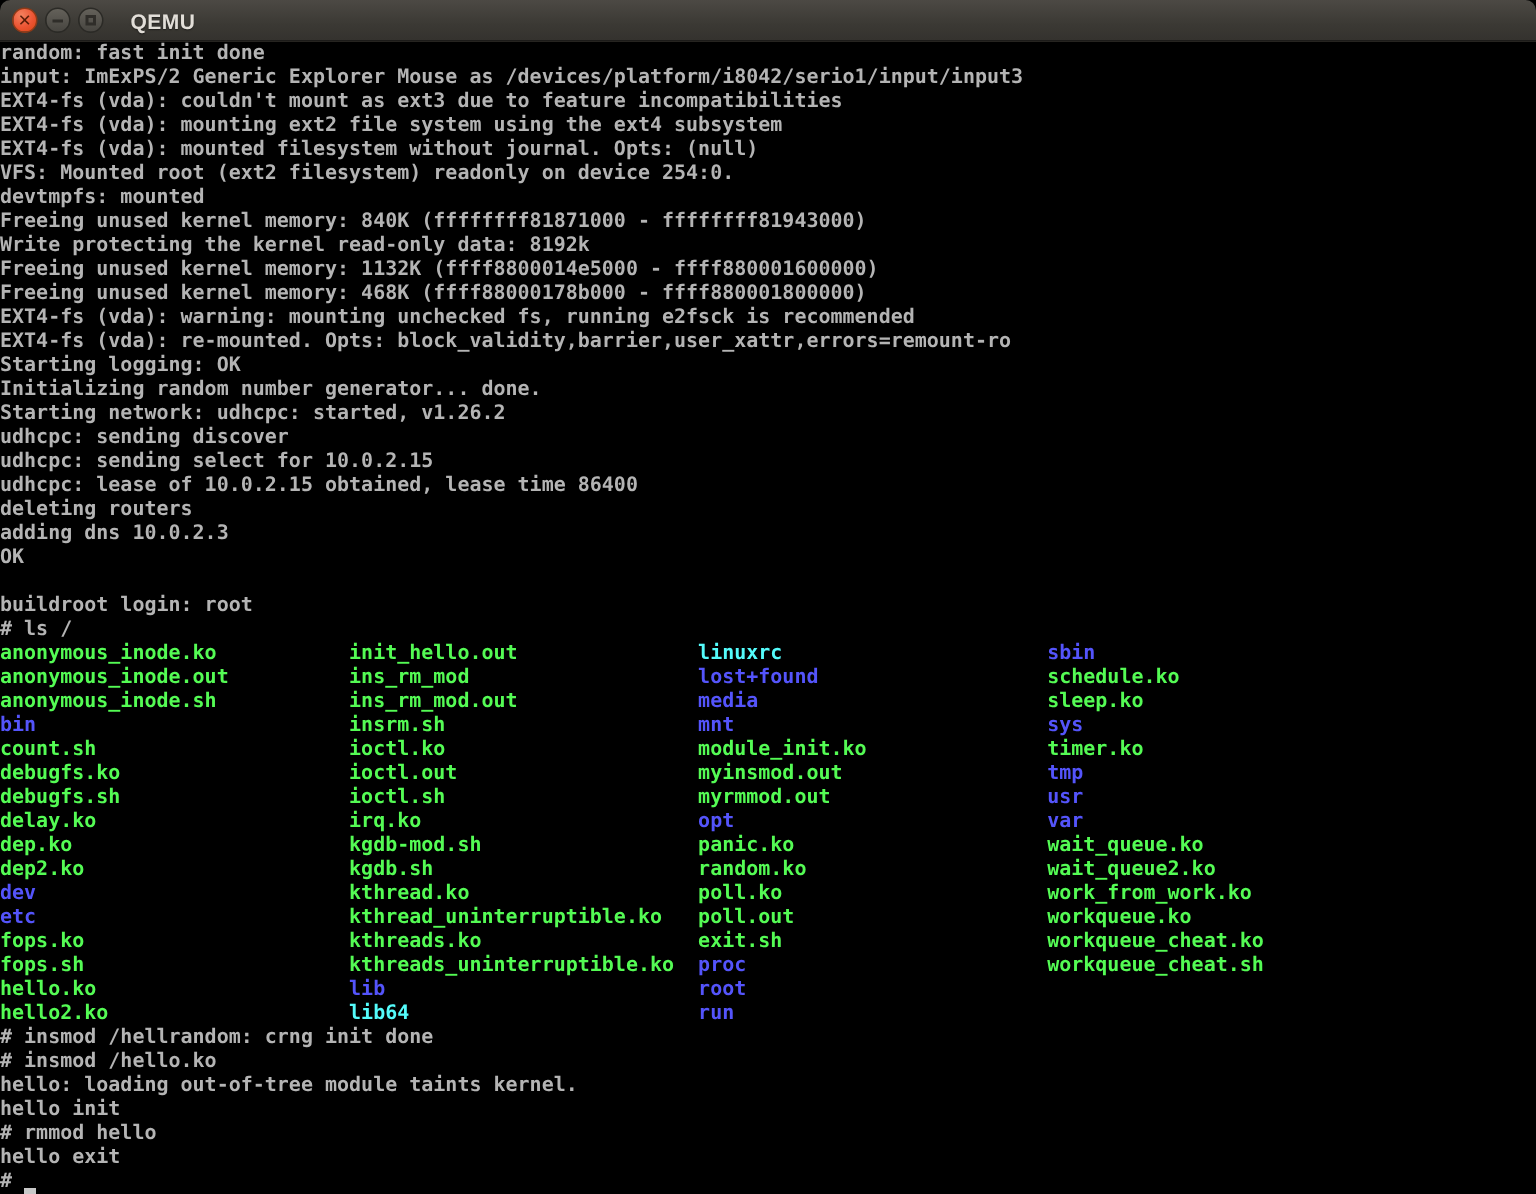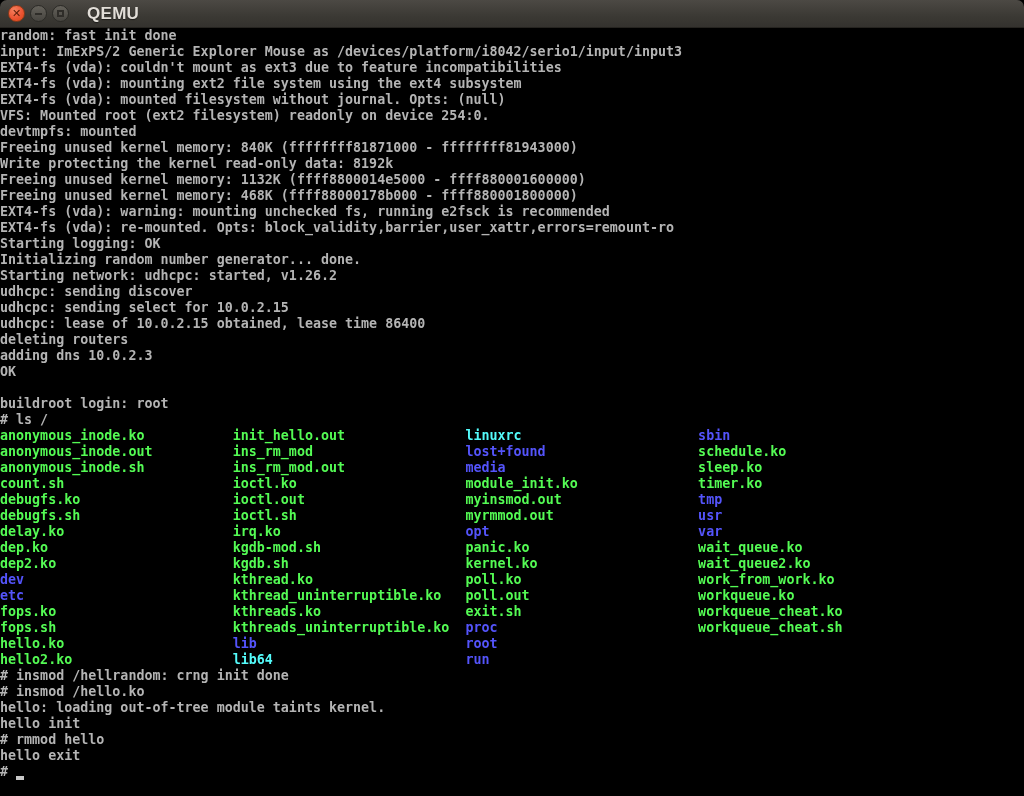--- a/index.html
+++ b/index.html
@@ -38,21 +38,21 @@
     background: linear-gradient(to bottom, #64615a, #474540);
     border: 1px solid #2b2a26;
   }
   .glyph-min { width: 7px; height: 2px; background: #2f2d29; }
   .glyph-max { width: 7px; height: 7px; border: 2px solid #2f2d29; background: transparent; }
   .title-text {
     margin-left: 18px;
     color: #e2ded8;
     font-family: "Liberation Sans", "DejaVu Sans", sans-serif;
     font-weight: bold;
-    font-size: 17px;
+    font-size: 14px;
     letter-spacing: 0.3px;
     text-shadow: 0 1px 1px rgba(0,0,0,0.5);
   }
   
   .screen {
     position: relative;
     width: 996px; height: 768px;
     background: var(--bg, #000);
     overflow: hidden;
     font: bold 13.33px/16px "DejaVu Sans Mono", monospace;
@@ -110,26 +110,27 @@
     <div class="row"><span class="fg">udhcpc: lease of 10.0.2.15 obtained, lease time 86400</span></div>
     <div class="row"><span class="fg">deleting routers</span></div>
     <div class="row"><span class="fg">adding dns 10.0.2.3</span></div>
     <div class="row"><span class="fg">OK</span></div>
     <div class="row"></div>
     <div class="row"><span class="fg">buildroot login: root</span></div>
     <div class="row"><span class="fg"># ls /</span></div>
     <div class="row"><span class="file">anonymous_inode.ko           </span><span class="file">init_hello.out               </span><span class="link">linuxrc                      </span><span class="dir">sbin</span></div>
     <div class="row"><span class="file">anonymous_inode.out          </span><span class="file">ins_rm_mod                   </span><span class="dir">lost+found                   </span><span class="file">schedule.ko</span></div>
     <div class="row"><span class="file">anonymous_inode.sh           </span><span class="file">ins_rm_mod.out               </span><span class="dir">media                        </span><span class="file">sleep.ko</span></div>
+    <div class="row"><span class="dir">bin                          </span><span class="file">insrm.sh                     </span><span class="dir">mnt                          </span><span class="dir">sys</span></div>
     <div class="row"><span class="file">count.sh                     </span><span class="file">ioctl.ko                     </span><span class="file">module_init.ko               </span><span class="file">timer.ko</span></div>
     <div class="row"><span class="file">debugfs.ko                   </span><span class="file">ioctl.out                    </span><span class="file">myinsmod.out                 </span><span class="dir">tmp</span></div>
     <div class="row"><span class="file">debugfs.sh                   </span><span class="file">ioctl.sh                     </span><span class="file">myrmmod.out                  </span><span class="dir">usr</span></div>
     <div class="row"><span class="file">delay.ko                     </span><span class="file">irq.ko                       </span><span class="dir">opt                          </span><span class="dir">var</span></div>
     <div class="row"><span class="file">dep.ko                       </span><span class="file">kgdb-mod.sh                  </span><span class="file">panic.ko                     </span><span class="file">wait_queue.ko</span></div>
-    <div class="row"><span class="file">dep2.ko                      </span><span class="file">kgdb.sh                      </span><span class="file">kernel.ko                    </span><span class="file">wait_queue2.ko</span></div>
+    <div class="row"><span class="file">dep2.ko                      </span><span class="file">kgdb.sh                      </span><span class="file">random.ko                    </span><span class="file">wait_queue2.ko</span></div>
     <div class="row"><span class="dir">dev                          </span><span class="file">kthread.ko                   </span><span class="file">poll.ko                      </span><span class="file">work_from_work.ko</span></div>
     <div class="row"><span class="dir">etc                          </span><span class="file">kthread_uninterruptible.ko   </span><span class="file">poll.out                     </span><span class="file">workqueue.ko</span></div>
     <div class="row"><span class="file">fops.ko                      </span><span class="file">kthreads.ko                  </span><span class="file">exit.sh                      </span><span class="file">workqueue_cheat.ko</span></div>
     <div class="row"><span class="file">fops.sh                      </span><span class="file">kthreads_uninterruptible.ko  </span><span class="dir">proc                         </span><span class="file">workqueue_cheat.sh</span></div>
     <div class="row"><span class="file">hello.ko                     </span><span class="dir">lib                          </span><span class="dir">root                         </span></div>
     <div class="row"><span class="file">hello2.ko                    </span><span class="link">lib64                        </span><span class="dir">run                          </span></div>
     <div class="row"><span class="fg"># insmod /hellrandom: crng init done</span></div>
     <div class="row"><span class="fg"># insmod /hello.ko</span></div>
     <div class="row"><span class="fg">hello: loading out-of-tree module taints kernel.</span></div>
     <div class="row"><span class="fg">hello init</span></div>

